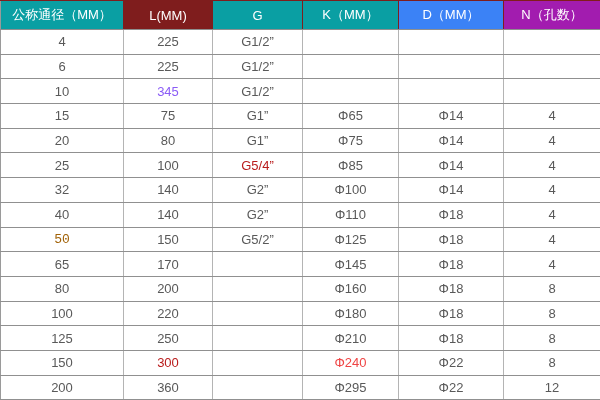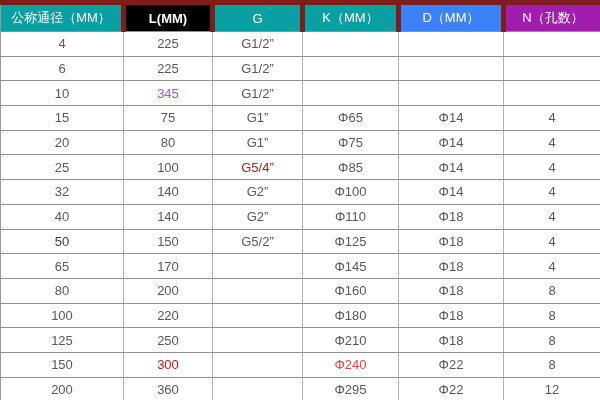--- a/index.html
+++ b/index.html
@@ -31,21 +31,21 @@
   }
   
   table.spec-table thead tr {
     height: 29px;
   }
   table.spec-table th {
     background: #0a9fa3;
     color: #ffffff;
     font-size: 13px;
     font-weight: normal;
-    border: 5px solid #7f1d1d;
+    border: 1px solid #7f1d1d;
     border-bottom: 1px solid #8f8f8f;
   }
   
   table.spec-table tbody tr {
     height: 24.7px;
     background: #ffffff;
   }
   table.spec-table td {
     color: #595959;
     font-size: 13px;
@@ -76,21 +76,21 @@
         <col style="width: 123px;">
         <col style="width: 89px;">
         <col style="width: 90px;">
         <col style="width: 96px;">
         <col style="width: 105px;">
         <col style="width: 97px;">
       </colgroup>
     <thead>
       <tr>
           <th style="background: rgb(10, 159, 163); color: rgb(255, 255, 255);">公称通径（MM）</th>
-          <th style="background: #000000; color: rgb(255, 255, 255); font-weight: bold;">L(MM)</th>
+          <th style="background: #7f1d1d; color: rgb(255, 255, 255);">L(MM)</th>
           <th style="background: rgb(10, 159, 163); color: rgb(255, 255, 255);">G</th>
           <th style="background: rgb(10, 159, 163); color: rgb(255, 255, 255);">K（MM）</th>
           <th style="background: #3b82f6; color: rgb(255, 255, 255);">D（MM）</th>
           <th style="background: #a21caf; color: rgb(255, 255, 255);">N（孔数）</th>
         </tr>
     </thead>
     <tbody>
         <tr>
           <td style="color: rgb(89, 89, 89);">4</td>
           <td style="color: rgb(89, 89, 89);">225</td>
@@ -149,21 +149,21 @@
         </tr>
         <tr>
           <td style="color: rgb(89, 89, 89);">40</td>
           <td style="color: rgb(89, 89, 89);">140</td>
           <td style="color: rgb(89, 89, 89);">G2”</td>
           <td style="color: rgb(89, 89, 89);">Φ110</td>
           <td style="color: rgb(89, 89, 89);">Φ18</td>
           <td style="color: rgb(89, 89, 89);">4</td>
         </tr>
         <tr>
-          <td style="color: #404040;">50</td>
+          <td style="color: #a16207; font-family: Liberation Mono, monospace;">50</td>
           <td style="color: rgb(89, 89, 89);">150</td>
           <td style="color: rgb(89, 89, 89);">G5/2”</td>
           <td style="color: rgb(89, 89, 89);">Φ125</td>
           <td style="color: rgb(89, 89, 89);">Φ18</td>
           <td style="color: rgb(89, 89, 89);">4</td>
         </tr>
         <tr>
           <td style="color: rgb(89, 89, 89);">65</td>
           <td style="color: rgb(89, 89, 89);">170</td>
           <td style="color: rgb(89, 89, 89);"></td>

